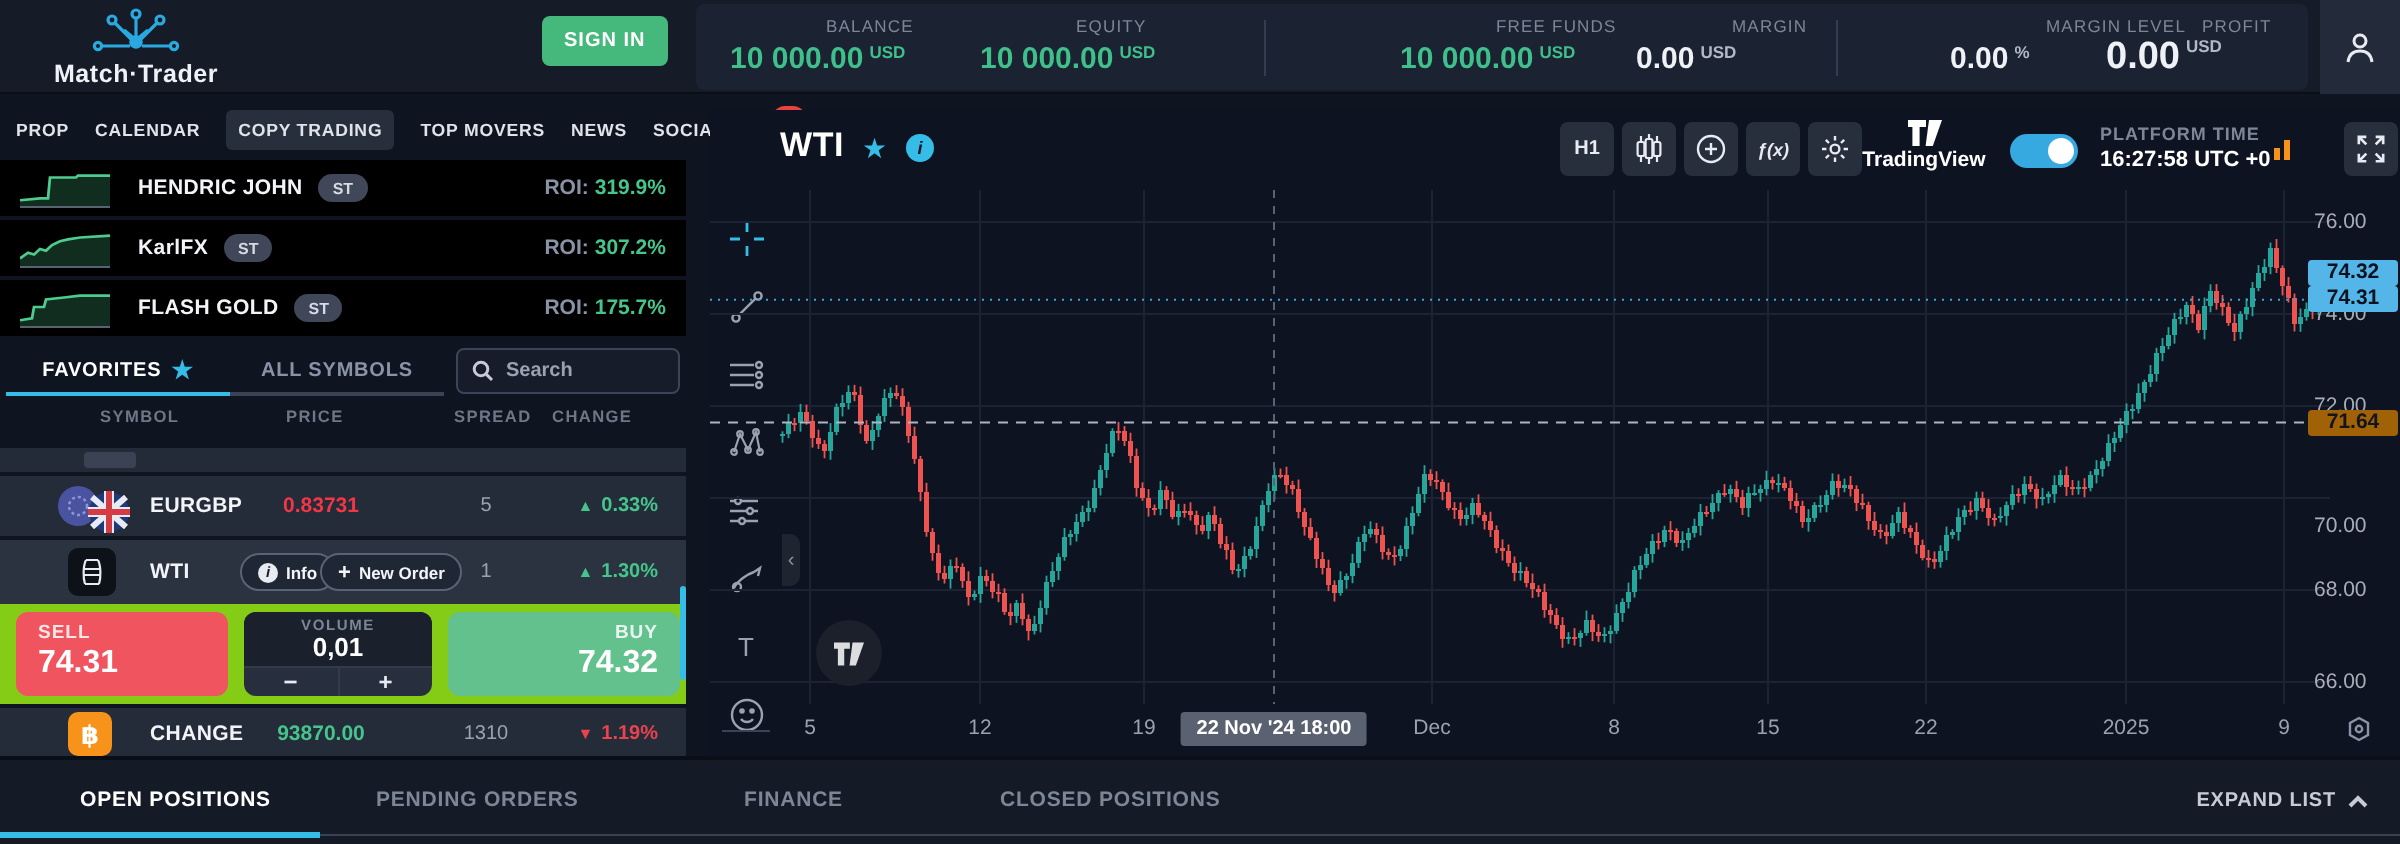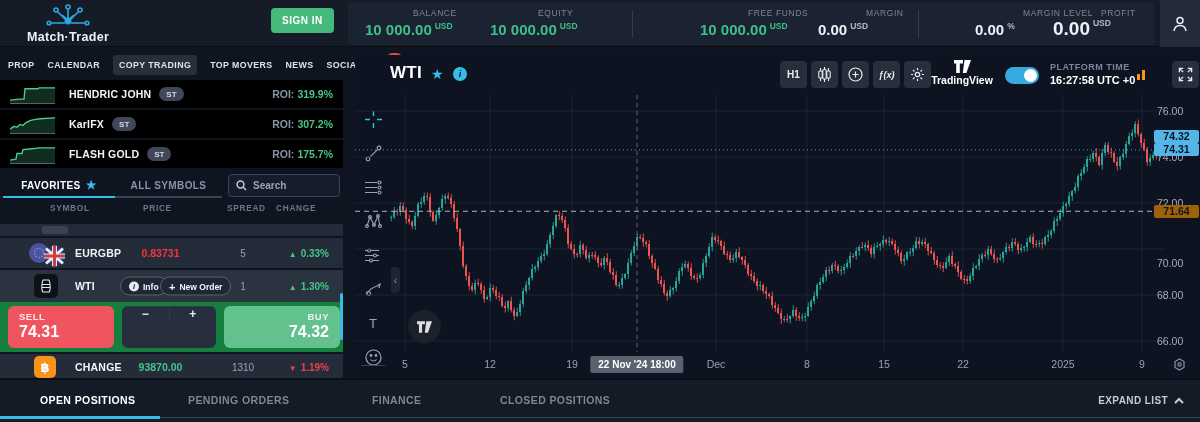--- a/index.html
+++ b/index.html
@@ -48,21 +48,21 @@
   .sym-name { position:absolute; left:75px; top:50%; transform:translateY(-50%); font-size:10.5px; font-weight:700; color:#f2f4f8; letter-spacing:.2px;}
   .sym-price { position:absolute; left:118px; width:85px; text-align:center; top:50%; transform:translateY(-50%); font-size:10.5px; font-weight:700;}
   .sym-spread { position:absolute; left:225px; width:36px; text-align:center; top:50%; transform:translateY(-50%); font-size:10px; color:#9aa2b1;}
   .sym-change { position:absolute; right:14px; top:50%; transform:translateY(-50%); font-size:10px; font-weight:700;}
   .up { color:#45c58b; } .down { color:#e8434f; } .red-txt { color:#f23645;} .green-txt { color:#45c58b;}
   .arr { font-size:8px; margin-right:4px;}
   .pill-btn { position:absolute; top:50%; transform:translateY(-50%); height:19px; border:1px solid #5a6375; border-radius:10px; background:#1f2634; color:#f2f4f8; font-size:8.5px; font-weight:700; display:flex; align-items:center; gap:4px; padding:0 8px; cursor:pointer; white-space:nowrap;}
   .i-circle { width:10px; height:10px; background:#e8ebf2; color:#161c29; border-radius:50%; font-size:7.5px; font-weight:700; display:flex; align-items:center; justify-content:center; font-style:italic;}
   .icon-badge { position:absolute; left:34px; top:50%; transform:translateY(-50%); }
   
-  .trade-wrap { position:absolute; left:0; top:302px; width:343px; height:50px; background:#15803d;}
+  .trade-wrap { position:absolute; left:0; top:302px; width:343px; height:50px; background:#84cc16;}
   .sell-btn { position:absolute; left:8px; top:4px; width:106px; height:42px; background:#f0545f; border-radius:6px; color:#fff; cursor:pointer; padding:5px 11px;}
   .buy-btn { position:absolute; left:224px; top:4px; width:116px; height:42px; background:#63c18e; border-radius:6px; color:#fff; cursor:pointer; padding:5px 11px; text-align:right;}
   .side-label { font-size:9.5px; font-weight:700; opacity:.85; letter-spacing:.5px;}
   .side-price { font-size:16px; font-weight:700; margin-top:1px;}
   .vol-box { position:absolute; left:122px; top:4px; width:94px; height:42px; background:#272e3d; border-radius:6px; overflow:hidden;}
   .vol-top { height:27px; background:#1a202c; text-align:center;}
   .vol-label { font-size:7.5px; font-weight:700; color:#7d8696; letter-spacing:.8px; padding-top:2px;}
   .vol-value { font-size:13px; font-weight:700; color:#fff; margin-top:-1px;}
   .vol-btns { display:flex; height:15px; border-top:1px solid #333b4b;}
   .vol-btns div { flex:1; display:flex; align-items:center; justify-content:center; font-size:12px; font-weight:700; color:#e8ebf2; cursor:pointer;}
@@ -268,20 +268,24 @@
   <span class="sym-spread">1</span>
   <span class="sym-change up"><span class="arr">▲</span><span>1.30%</span></span>
 </div>
 
 <div class="trade-wrap">
   <div class="sell-btn">
     <div class="side-label">SELL</div>
     <div class="side-price">74.31</div>
   </div>
   <div class="vol-box">
+    <div class="vol-top">
+      <div class="vol-label">VOLUME</div>
+      <div class="vol-value">0,01</div>
+    </div>
     <div class="vol-btns">
       <div>−</div>
       <div>+</div>
     </div>
   </div>
   <div class="buy-btn">
     <div class="side-label">BUY</div>
     <div class="side-price">74.32</div>
   </div>
 </div>

